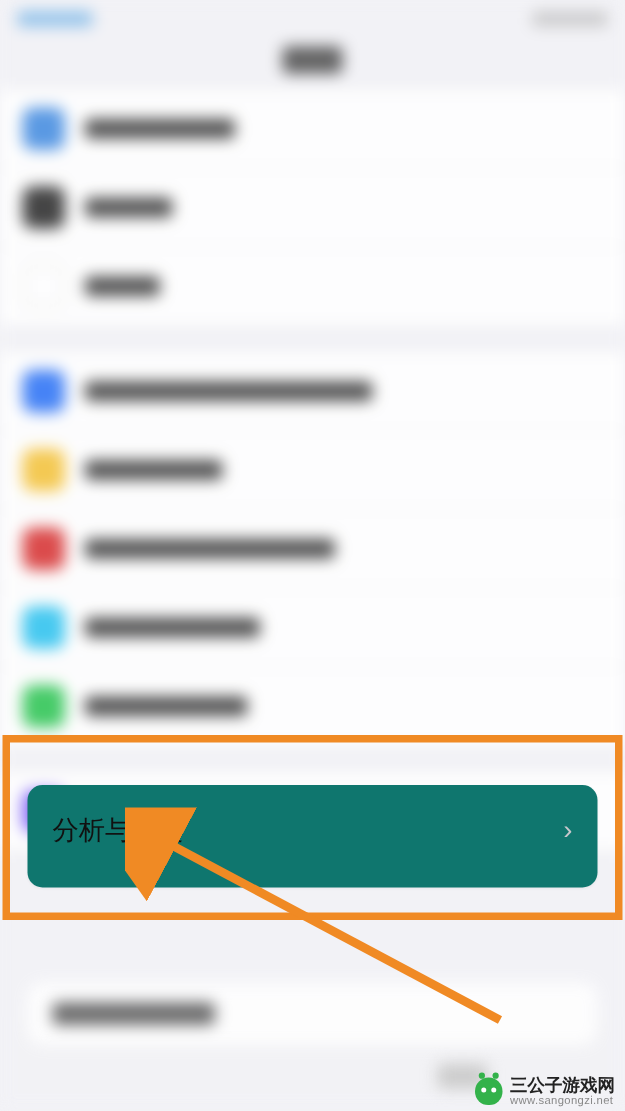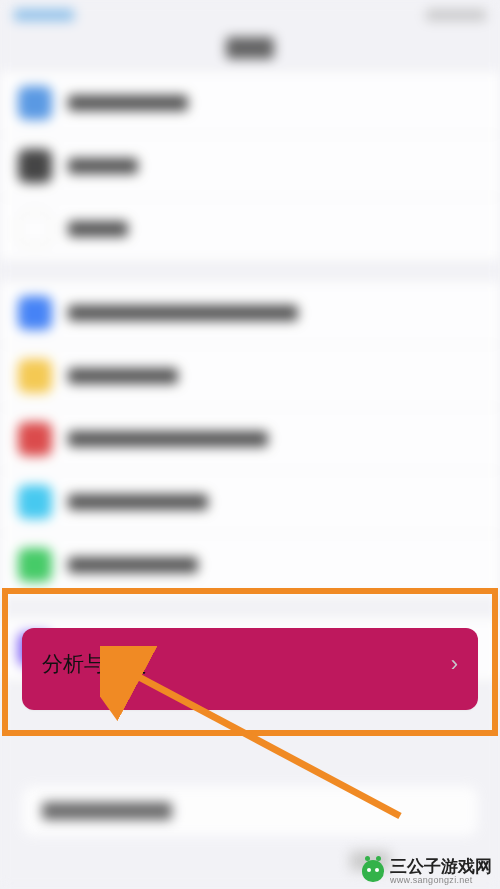--- a/index.html
+++ b/index.html
@@ -87,21 +87,21 @@
     }
     .highlight-box {
       position: absolute;
       left: 2px; right: 2px; top: 0; bottom: 0;
       border: 6px solid #f08a24;
       pointer-events: none;
     }
     .card {
       position: absolute;
       left: 22px; right: 22px; top: 40px;
-      background: #be185d;
+      background: #0f766e;
       border-radius: 12px;
       padding: 22px 20px 32px 20px;
       box-shadow: 0 1px 2px rgba(0,0,0,.04);
     }
     .card-row {
       display: flex; align-items:center; justify-content:space-between;
     }
     .card-title {
       font-size: 21px;
       color: #111;
@@ -151,21 +151,21 @@
       background:#33b24a;
       position:relative;
     }
     .wm-logo::before, .wm-logo::after{
       content:""; position:absolute; top:-4px; width:5px; height:5px; background:#33b24a; border-radius:50%;
     }
     .wm-logo::before{left:3px;} .wm-logo::after{right:3px;}
     .wm-eye{position:absolute;top:8px;width:4px;height:4px;background:#fff;border-radius:50%;}
     .wm-eye.l{left:5px;} .wm-eye.r{right:5px;}
     .wm-text{ display:flex; flex-direction:column; line-height:1.05;}
-    .wm-text .cn{font-size:17px; font-weight:600; color:#222;}
+    .wm-text .cn{font-size:14px; font-weight:600; color:#222;}
     .wm-text .url{font-size:9px; color:#888; letter-spacing:.3px;}
   </style>
 </head>
 <body>
 
 <div class="screen">
 
   <div class="blurred-bg">
     <div class="status-bar">
       <div class="status-left"></div>

